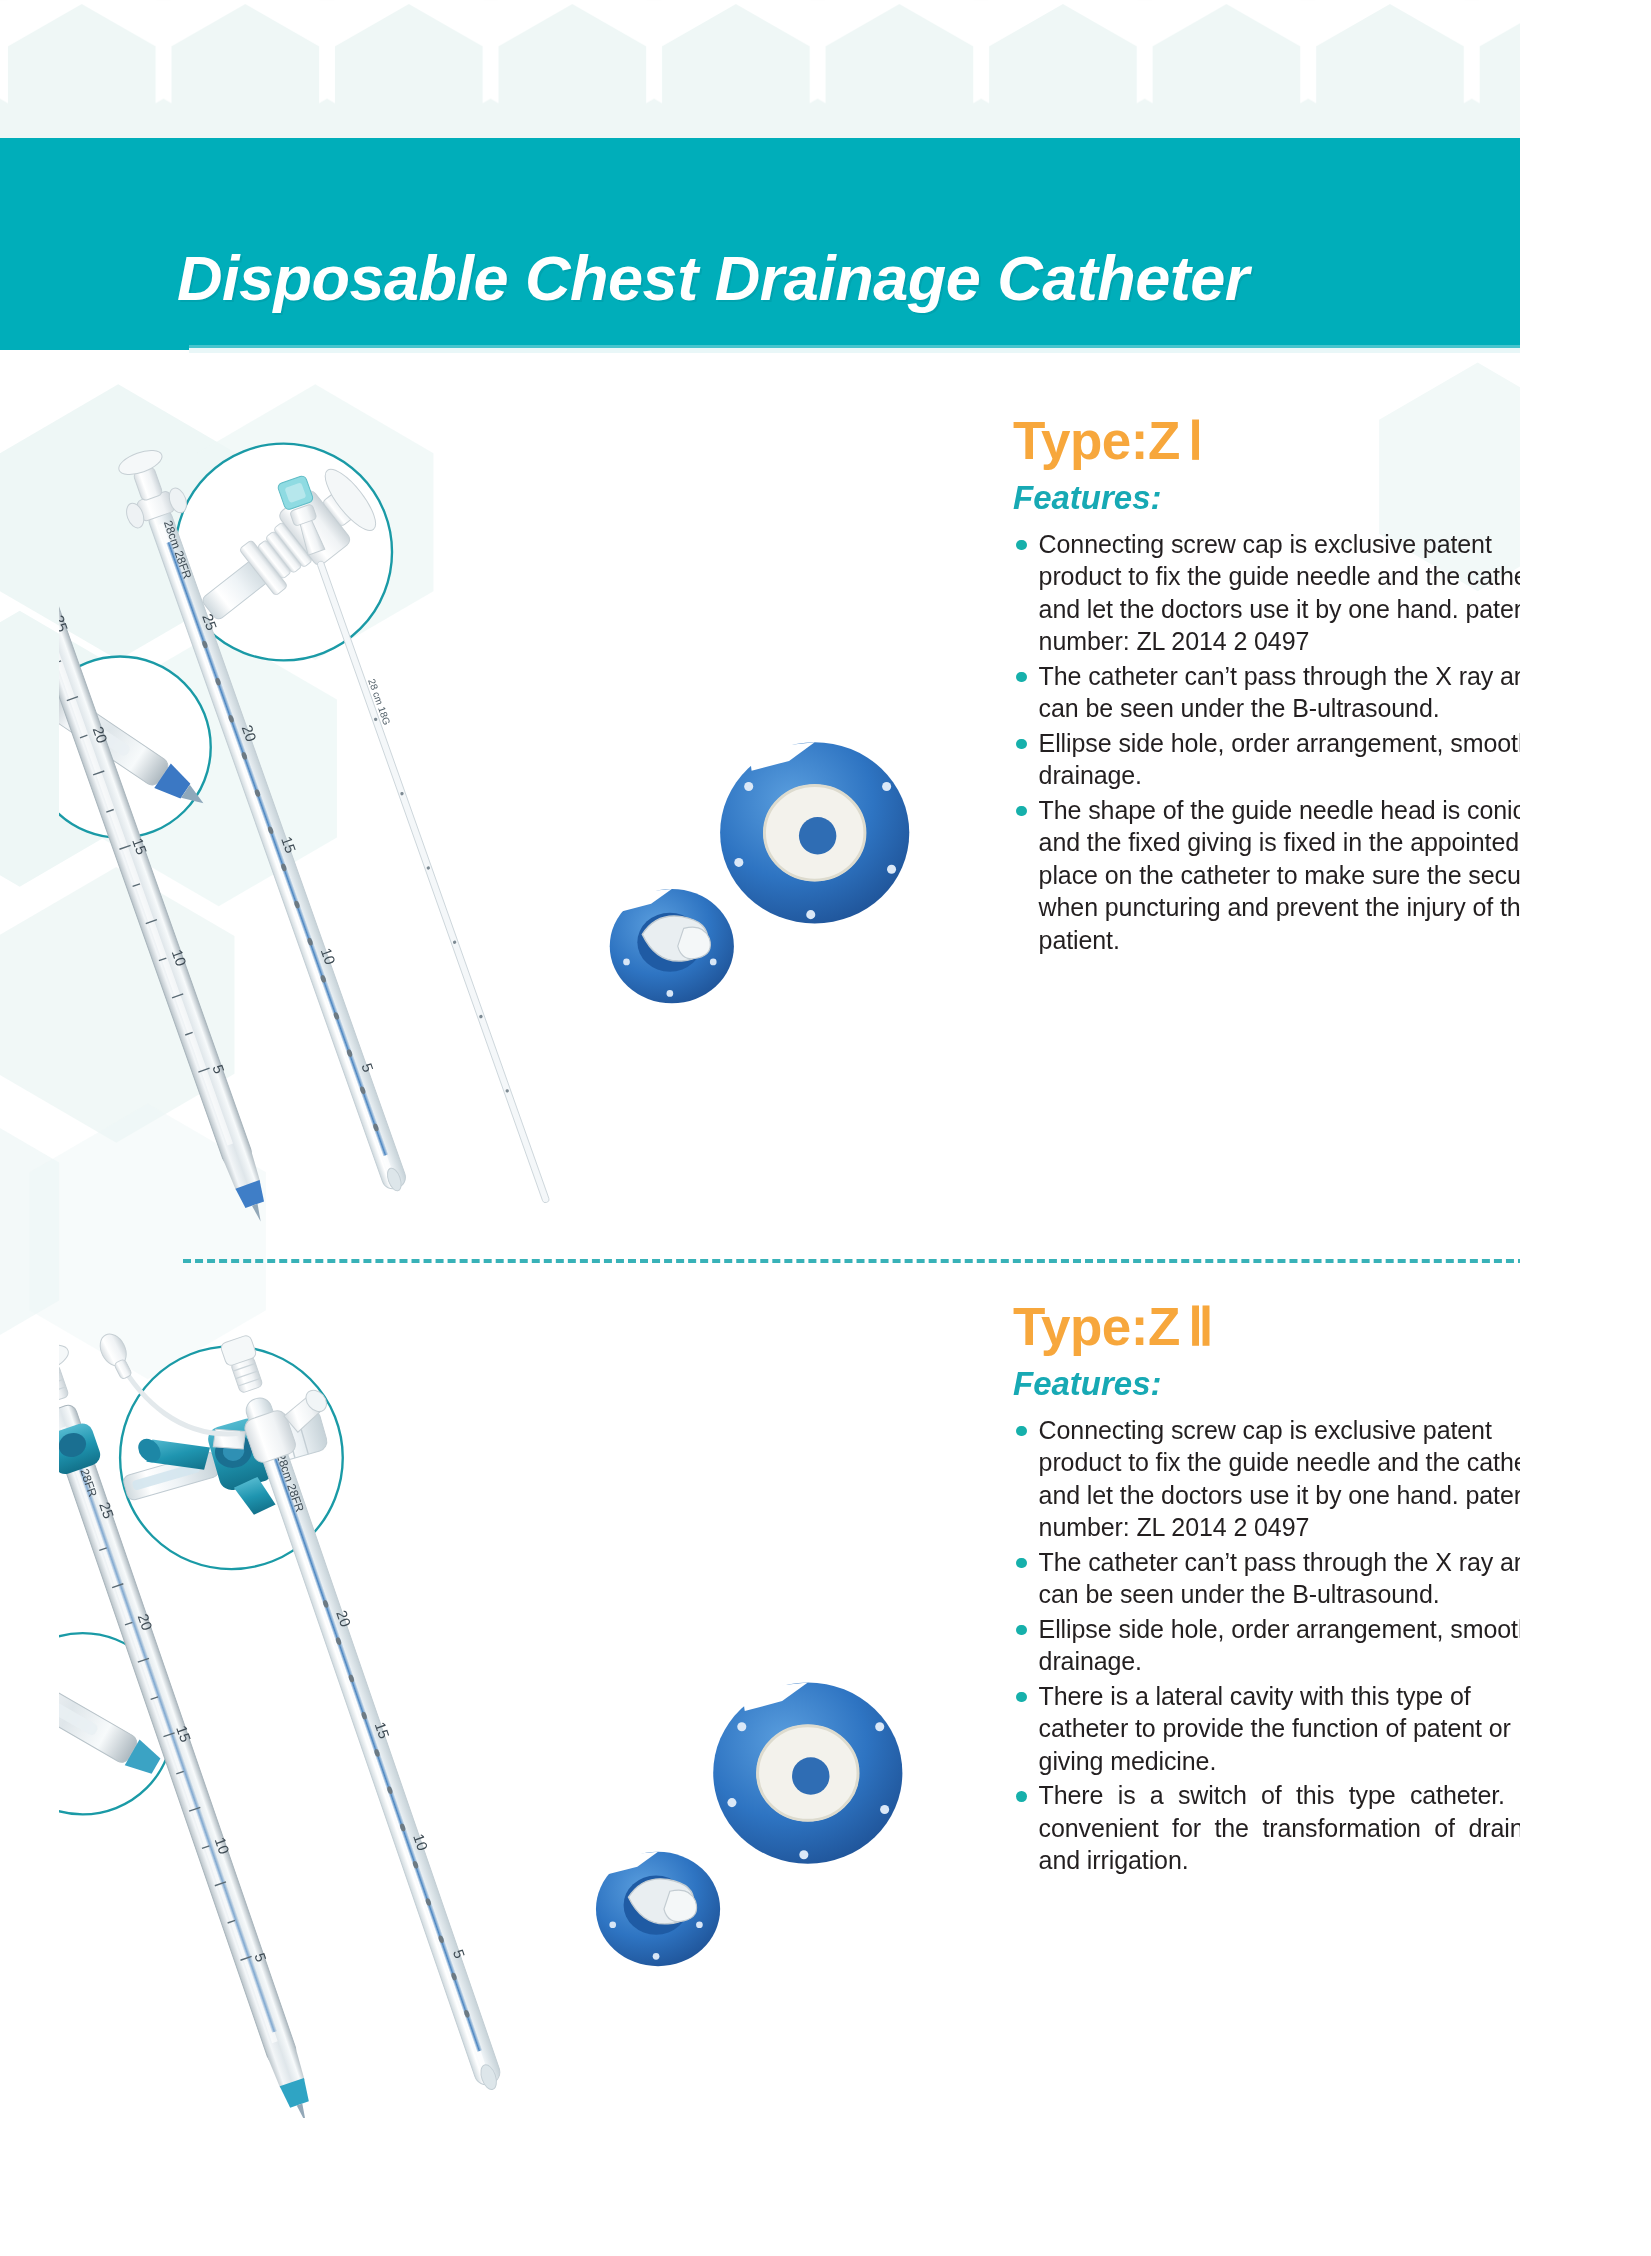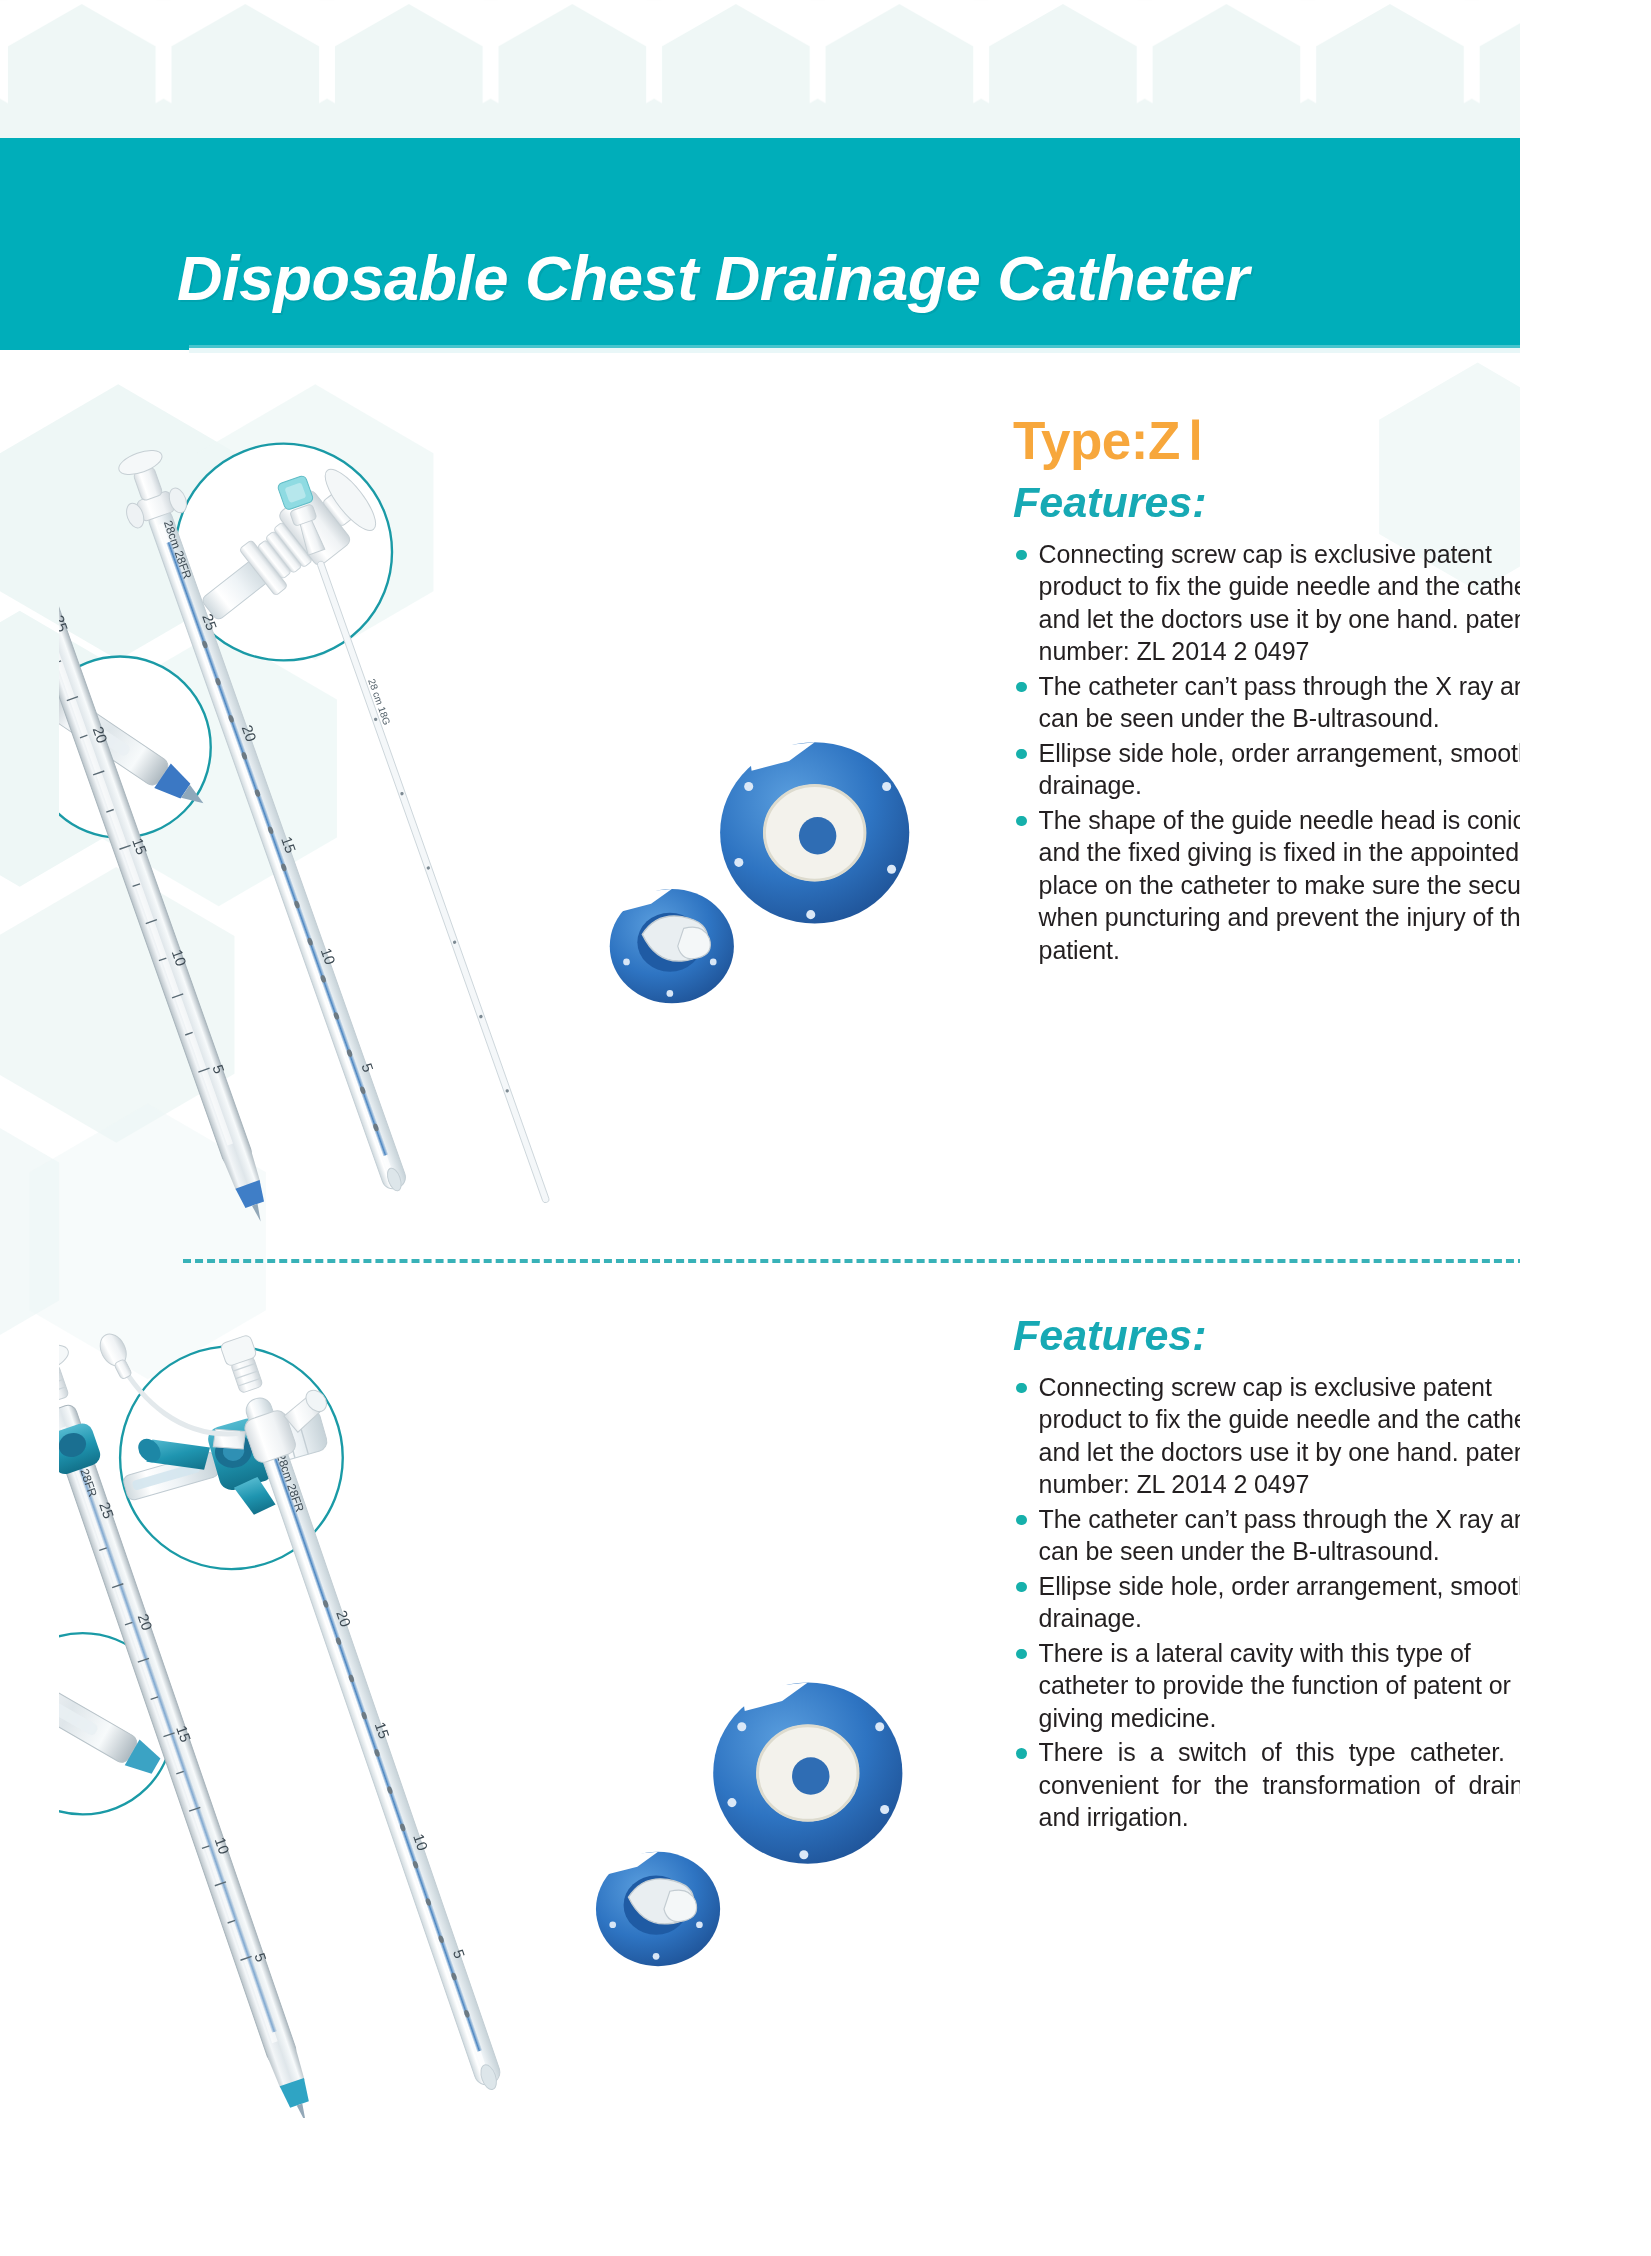--- a/index.html
+++ b/index.html
@@ -38,21 +38,21 @@
 
   .photo { position:absolute; left:59px; top:0; width:936px; height:818px; }
   .features { position:absolute; left:1013px; top:0; width:552px; }
 
   .type-title {
     font-size:53px; font-weight:700; color:#f7a73c; letter-spacing:-0.5px;
     line-height:1.0; white-space:nowrap;
   }
   .type-title .roman { font-weight:700; letter-spacing:1px; padding-left:7.9px;}
   .features-label {
-    margin-top:13.8px; font-size:43px; font-weight:700; font-style:italic;
+    margin-top:13.8px; font-size:33px; font-weight:700; font-style:italic;
     color:#17a9b4; line-height:1.0;
   }
   ul.feature-list { list-style:none; margin-top:14px; }
   ul.feature-list li {
     position:relative; padding-left:25.6px; margin-bottom:2px;
     font-size:25px; line-height:32.5px; color:#231f20;
     letter-spacing:-0.1px;
   }
   ul.feature-list li::before {
     content:""; position:absolute; left:3px; top:11.8px;
@@ -509,20 +509,21 @@
           <g fill="#d8e6f6">
             <circle cx="562" cy="634" r="3.4"></circle>
               <circle cx="650" cy="634" r="3.4"></circle>
               <circle cx="606" cy="666" r="3.4"></circle>
           </g>
         </g>
       </svg>
     </div>
 
     <div class="features">
+      <div class="type-title"><span>Type:Z</span><span class="roman">Ⅱ</span></div>
       <div class="features-label">Features:</div>
       <ul class="feature-list">
         <li>Connecting screw cap is exclusive patent product to fix the guide needle and the catheter and let the doctors use it by one hand. patent number: ZL 2014 2 0497</li>
         <li>The catheter can’t pass through the X ray and can be seen under the B-ultrasound.</li>
         <li>Ellipse side hole, order arrangement, smooth drainage.</li>
         <li>There is a lateral cavity with this type of catheter to provide the function of patent or giving medicine.</li>
         <li class="justify">There is a switch of this type catheter. It is convenient for the transformation of drainage and irrigation.</li>
       </ul>
     </div>
   </div>

